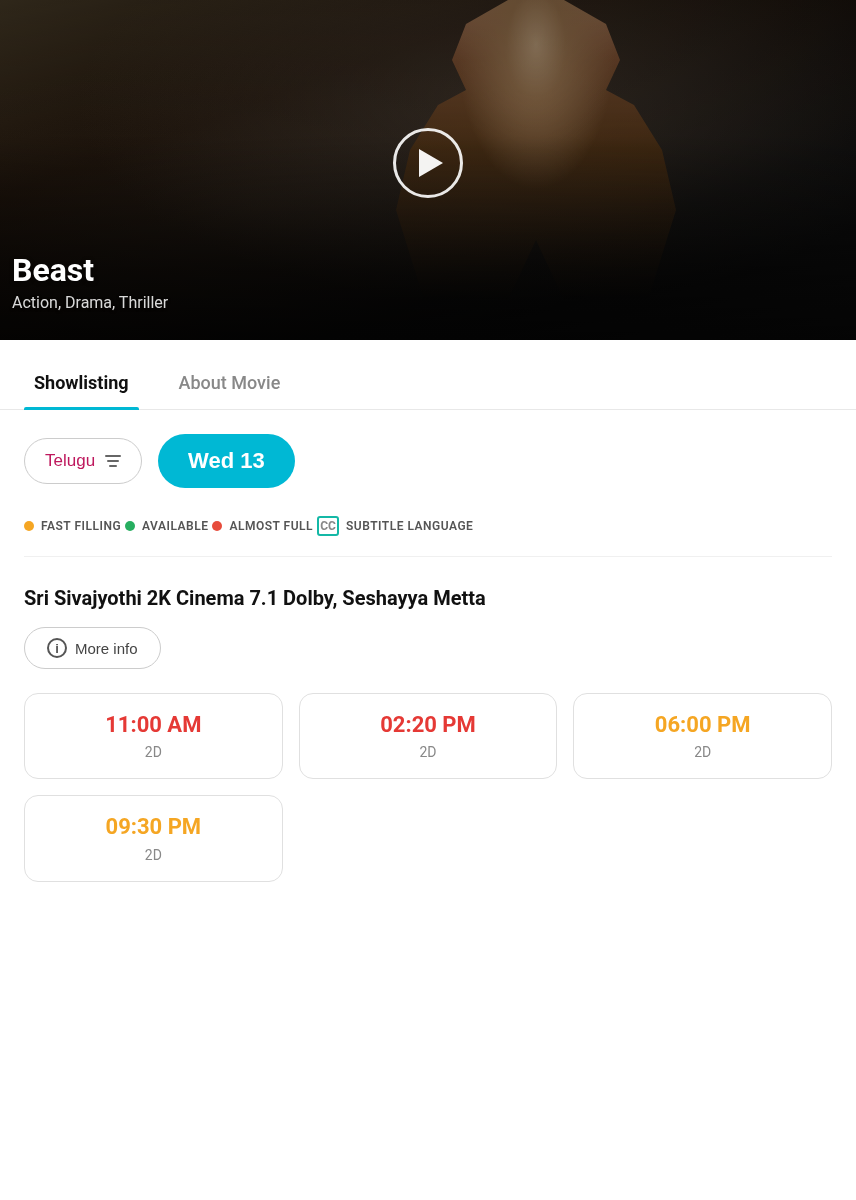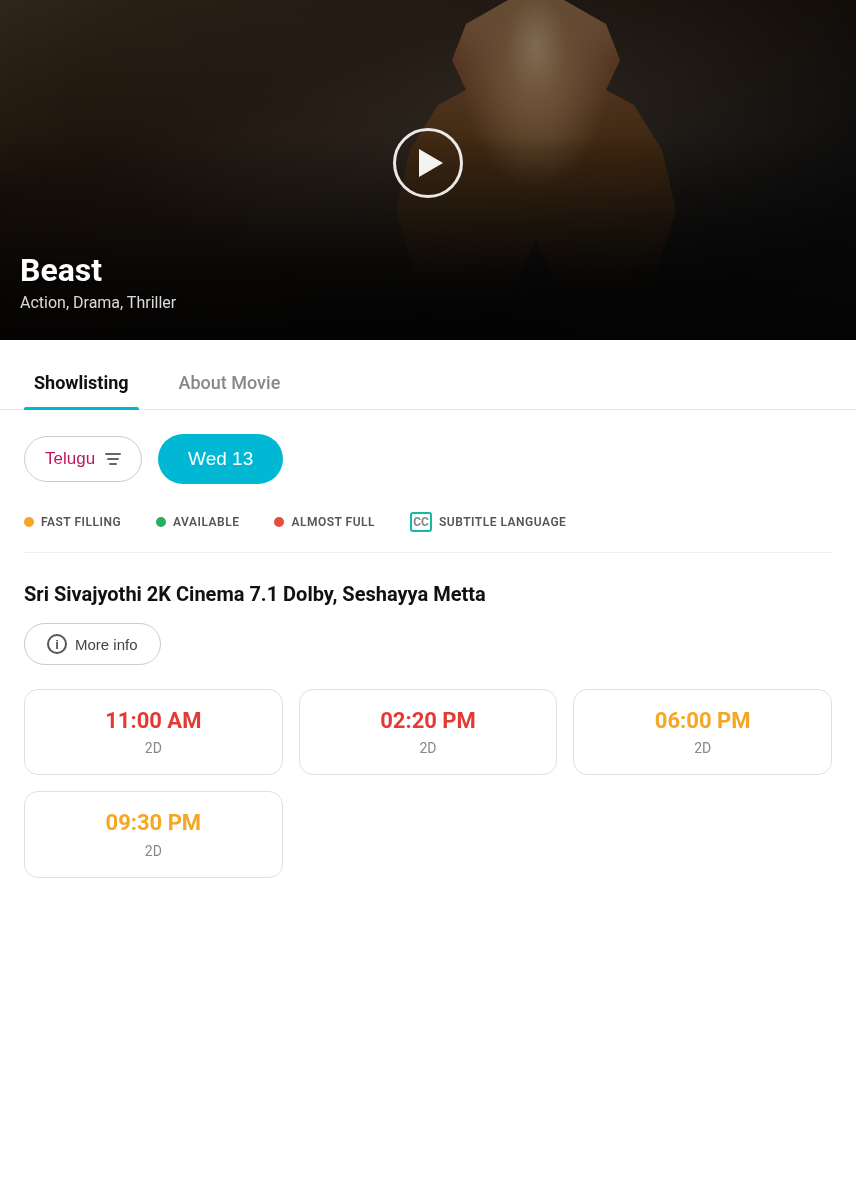--- a/index.html
+++ b/index.html
@@ -65,21 +65,21 @@
       width: 0;
       height: 0;
       border-top: 14px solid transparent;
       border-bottom: 14px solid transparent;
       border-left: 24px solid rgba(255,255,255,0.95);
       margin-left: 5px;
     }
     .hero-info {
       position: relative;
       z-index: 2;
-      padding: 0 20px 28px;
+      padding: 0 12px 28px;
     }
     .hero-title {
       color: #ffffff;
       font-size: 32px;
       font-weight: 700;
       line-height: 1.2;
       text-shadow: 0 1px 4px rgba(0,0,0,0.5);
     }
     .hero-genre {
       color: rgba(255,255,255,0.85);
@@ -151,31 +151,31 @@
     }
     .filter-line:nth-child(1) { width: 16px; }
     .filter-line:nth-child(2) { width: 12px; }
     .filter-line:nth-child(3) { width: 8px; }
 
     .date-btn {
       padding: 14px 30px;
       border-radius: 50px;
       background: #00b8d4;
       color: #fff;
-      font-size: 19px;
-      font-weight: 400;
+      font-size: 22px;
+      font-weight: 700;
       border: none;
       cursor: pointer;
     }
 
     
     .legend {
       display: flex;
       align-items: center;
-      gap: 35px;
+      gap: 4px;
       padding: 12px 24px 20px;
       flex-wrap: wrap;
     }
     .legend-item {
       display: flex;
       align-items: center;
       gap: 7px;
       font-size: 12px;
       font-weight: 600;
       color: #555;

